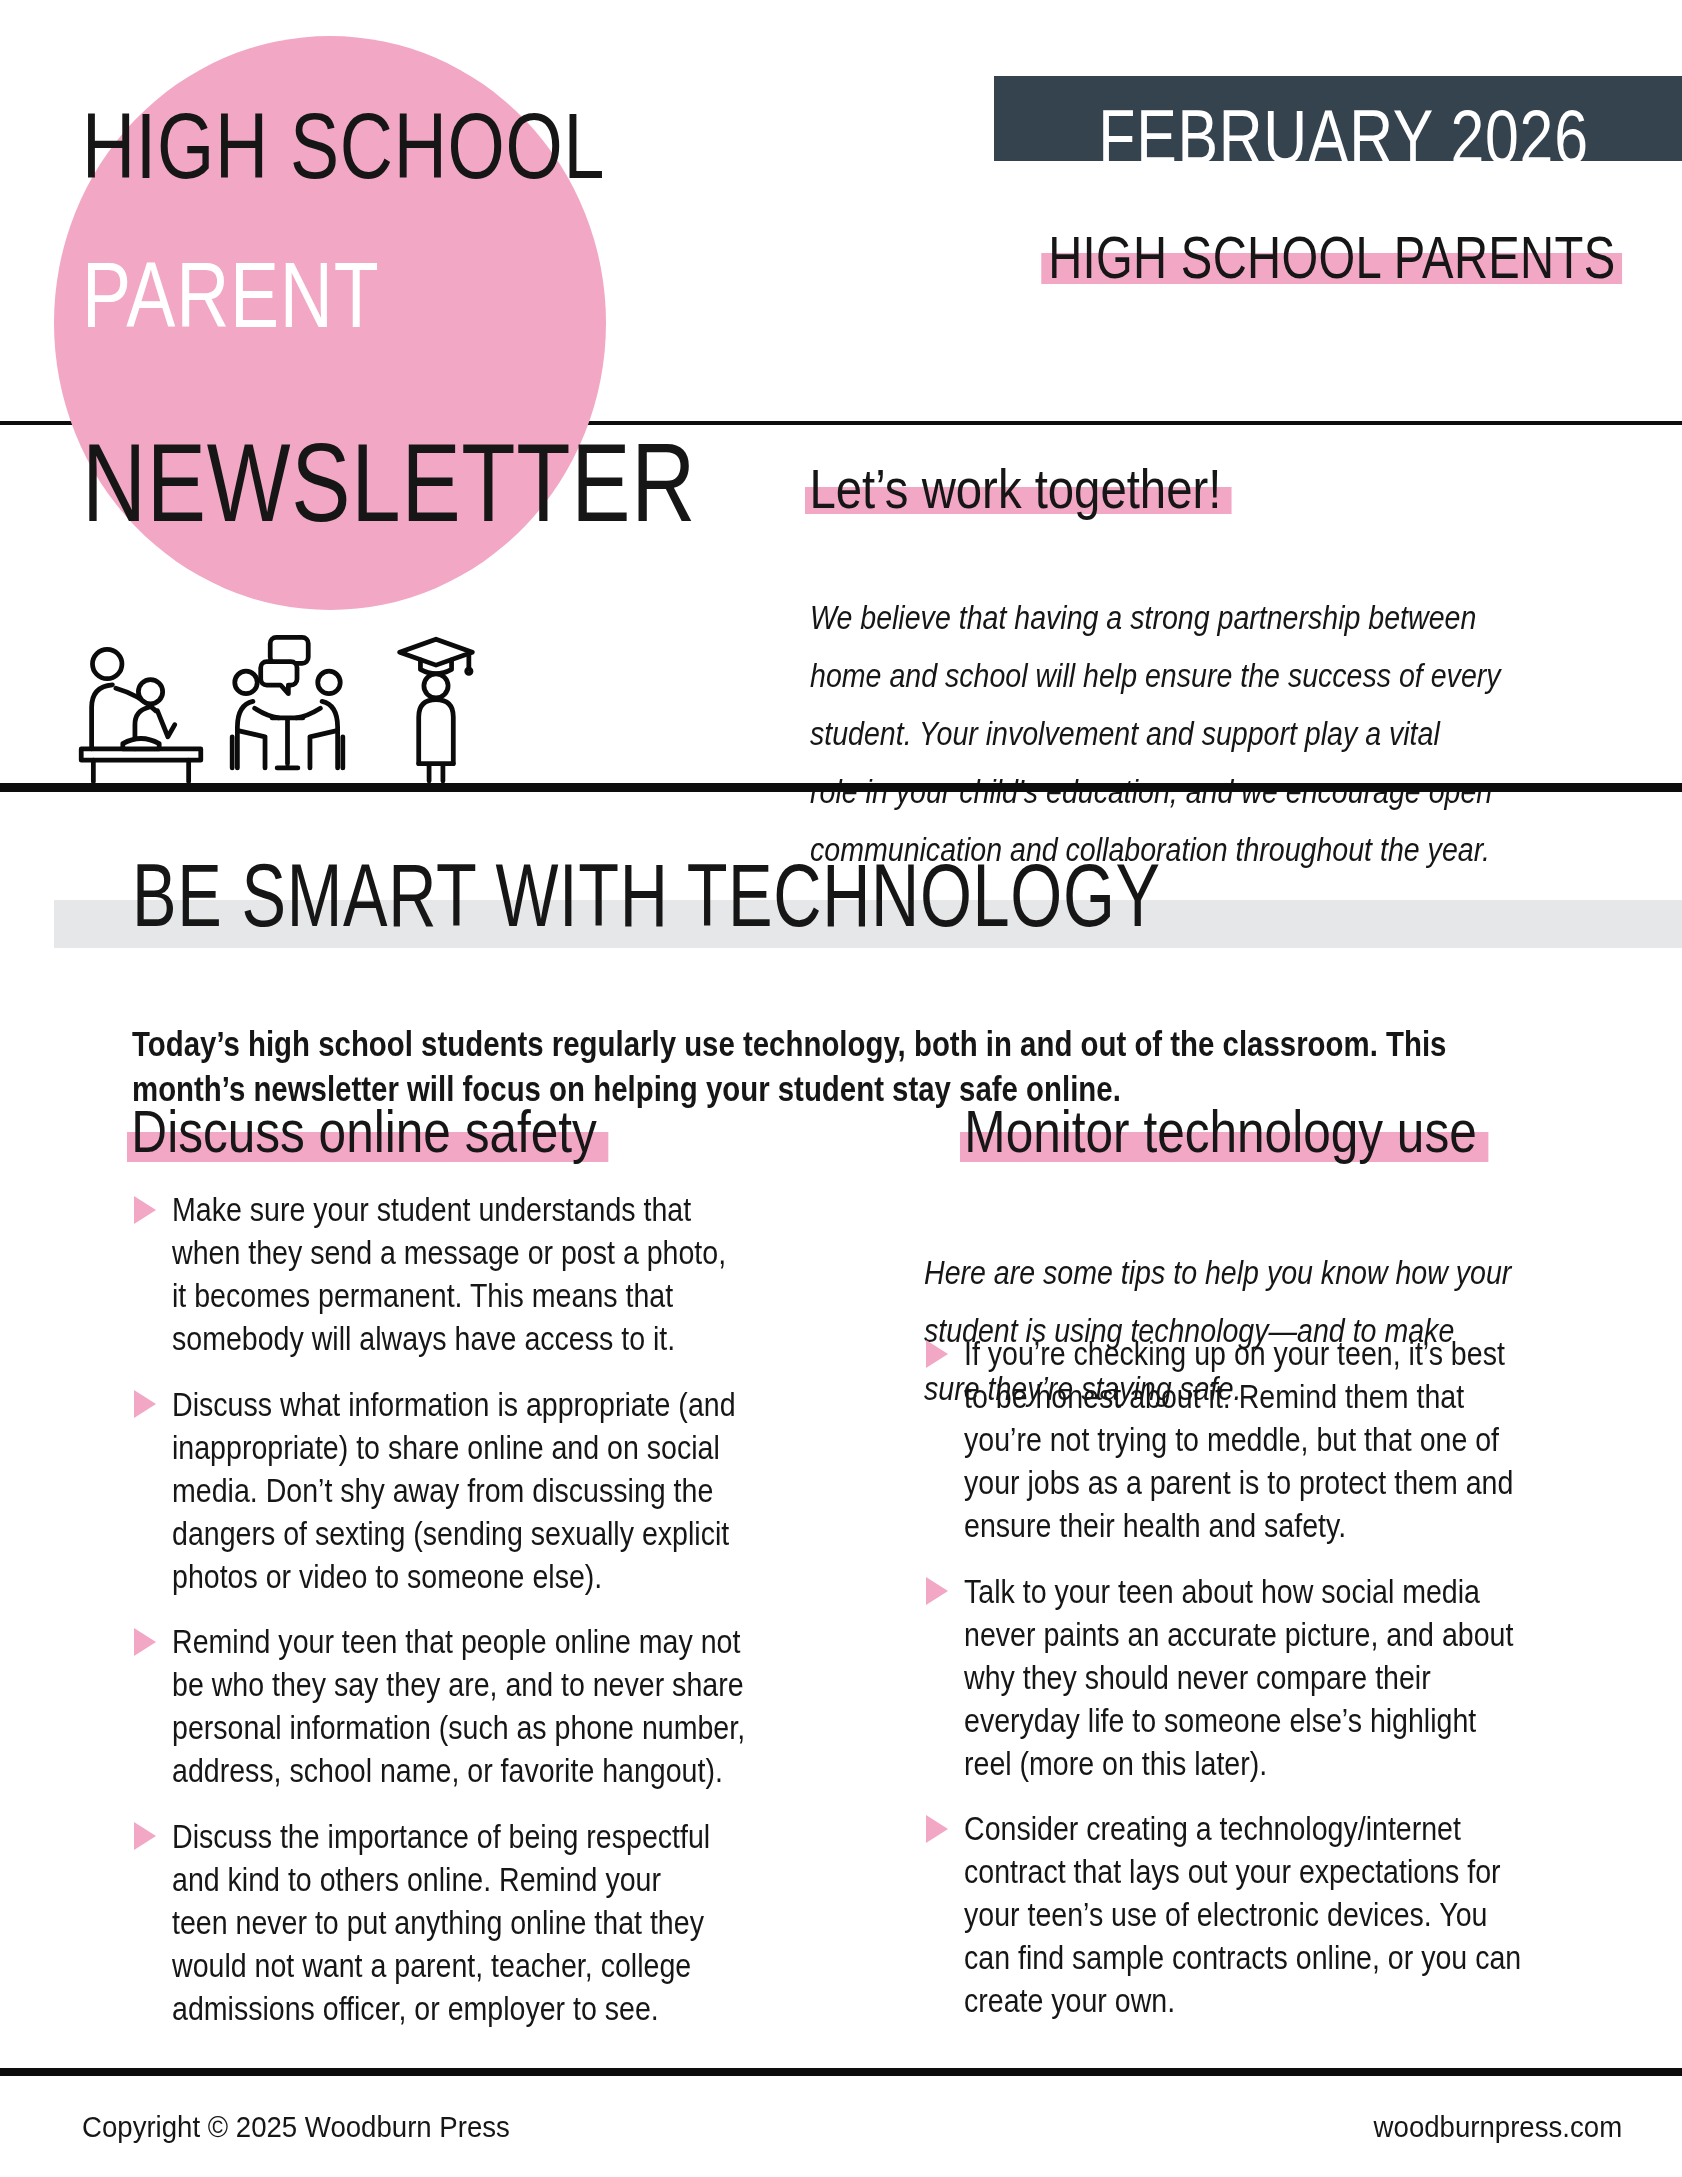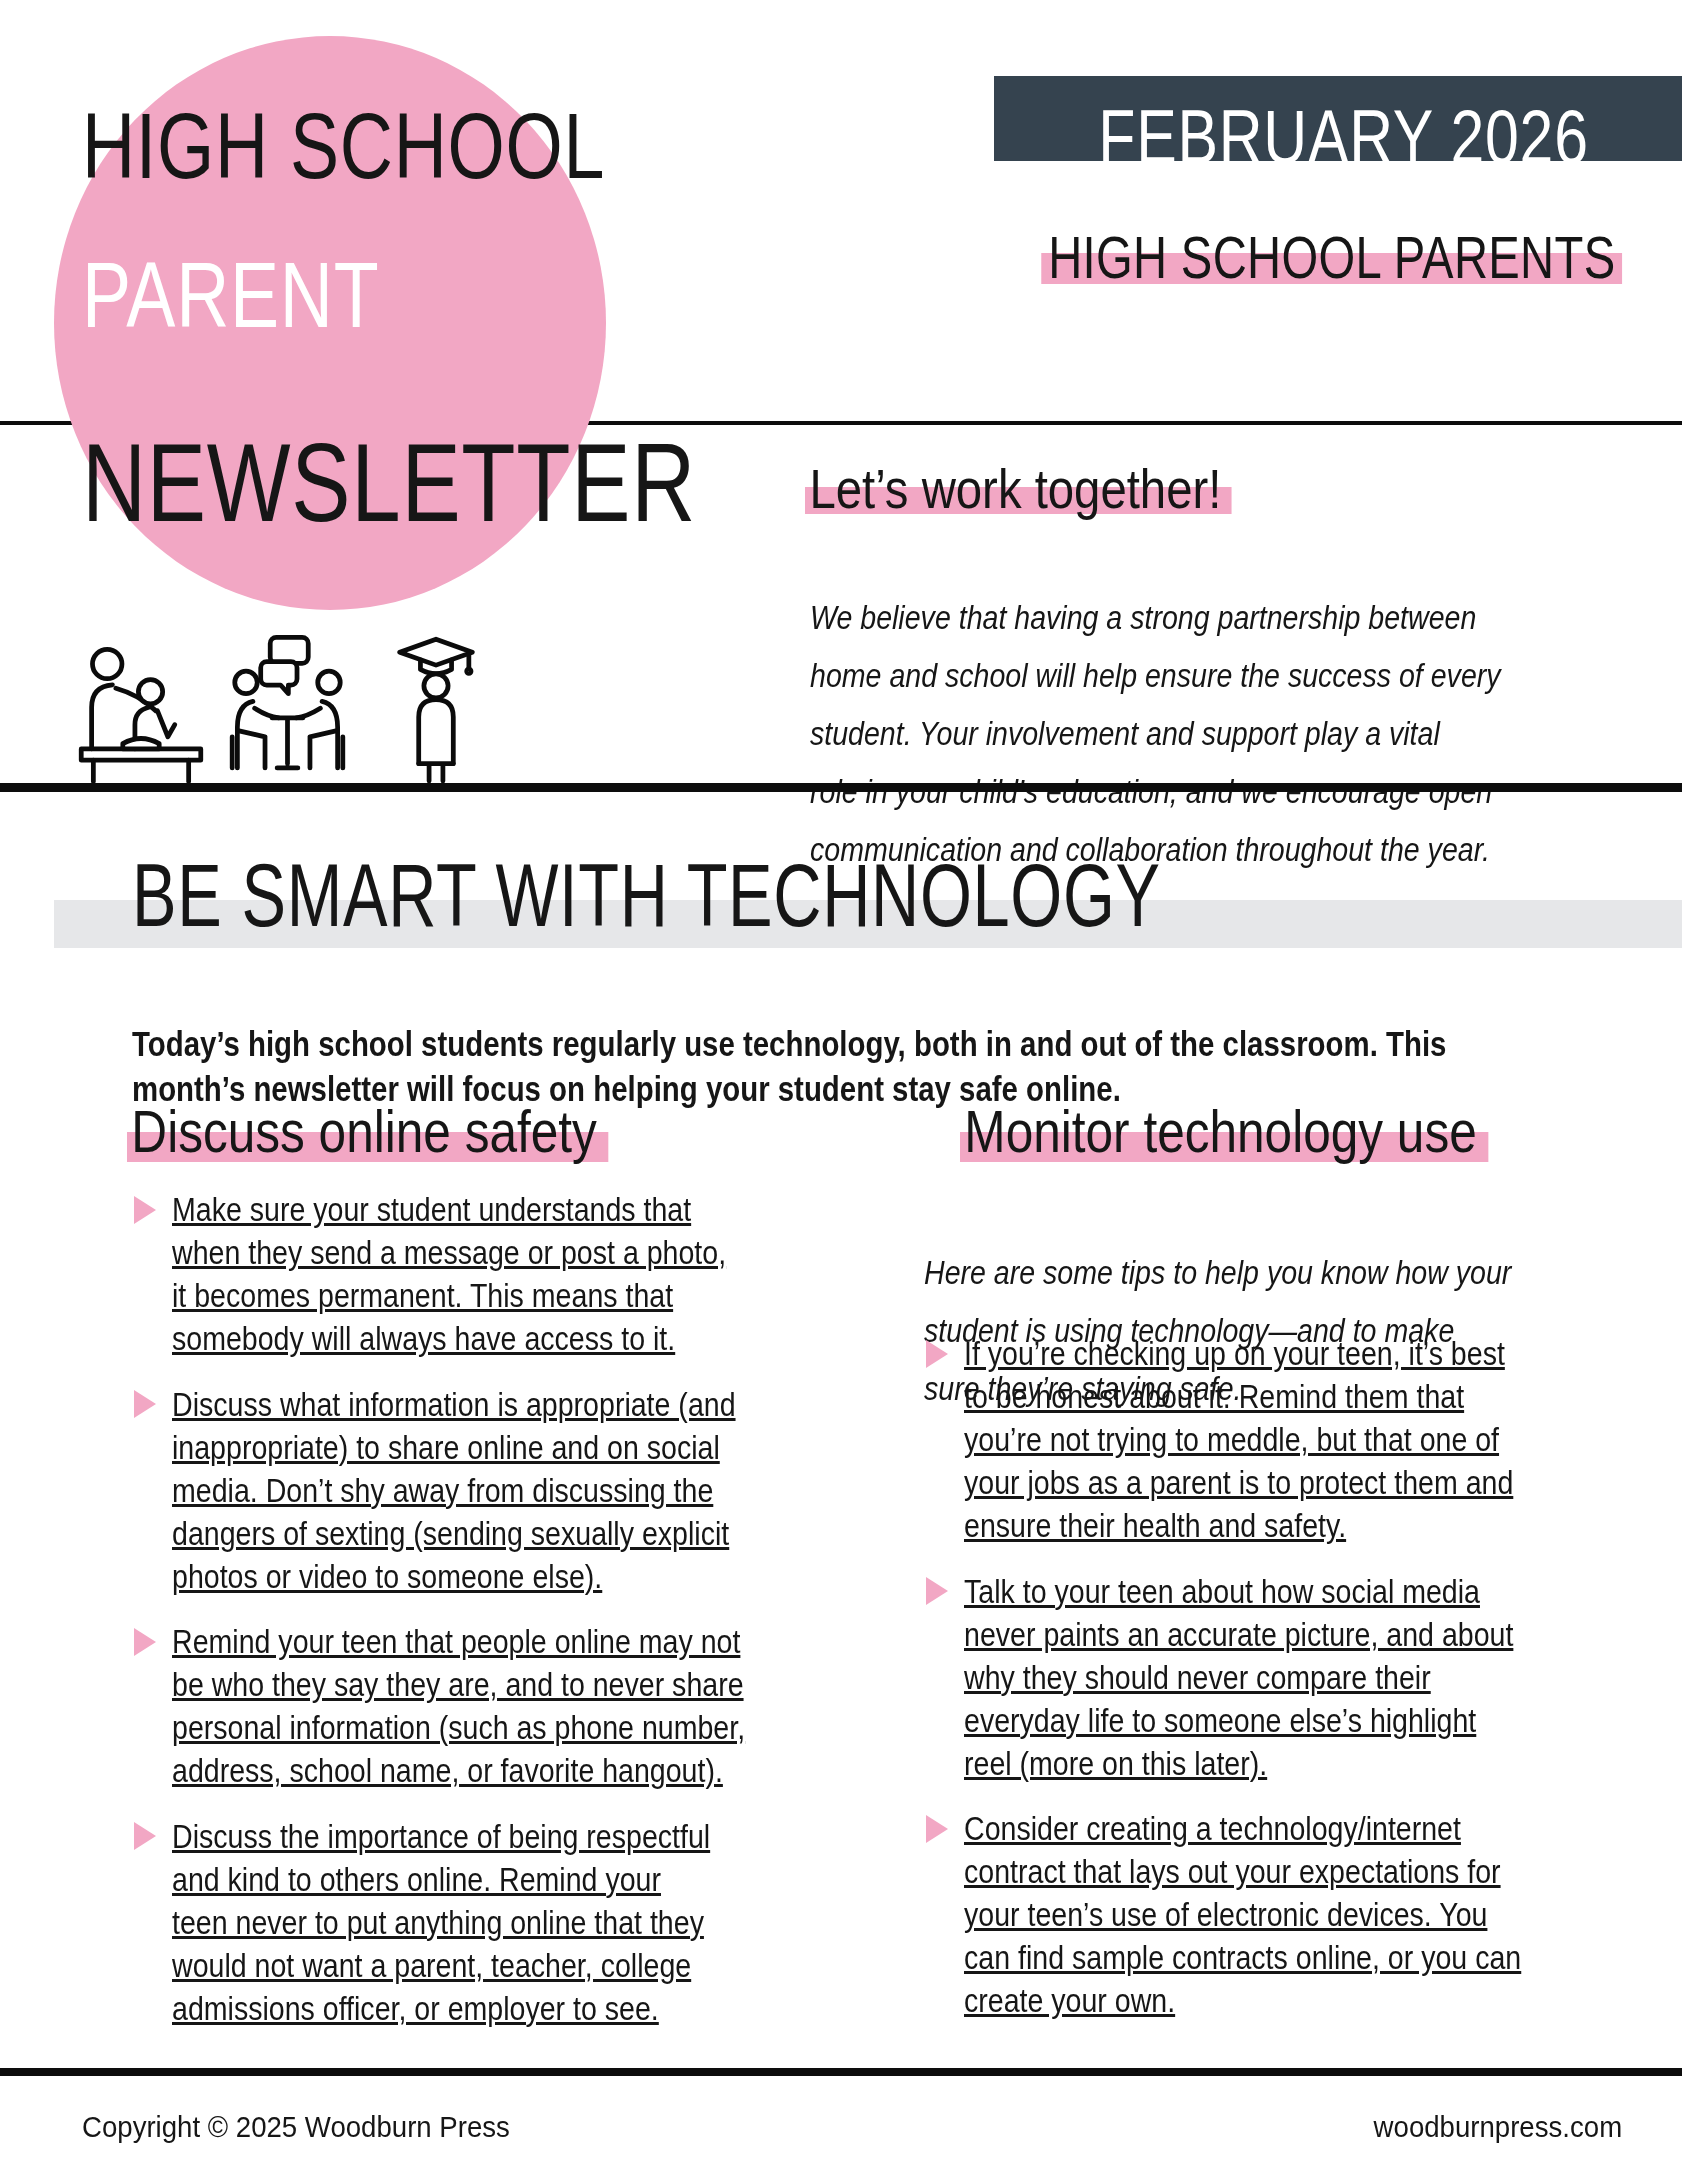--- a/index.html
+++ b/index.html
@@ -53,21 +53,21 @@
   .col-h{position:absolute;top:1103px;margin:0;font-weight:400;z-index:2;}
   .col-h span{display:inline-block;font-size:59px;line-height:1;white-space:nowrap;padding:0 14px 0 5.2px;
       transform:scaleX(0.84);transform-origin:0 0;
       background:linear-gradient(to bottom,transparent 50%,var(--pink) 50%);}
   .col-h.left{left:127px;}
   .col-h.right{left:960px;}
   .col-intro{position:absolute;left:924px;top:1185px;width:761px;z-index:2;}
   .bullets{position:absolute;margin:0;padding:0;list-style:none;z-index:2;}
   .bullets.left{left:132px;top:1188px;width:692px;}
   .bullets.right{left:924px;top:1332px;width:761px;}
-  .bullets li{position:relative;padding-left:40px;margin:0 0 22.5px 0;text-decoration:underline;}
+  .bullets li{position:relative;padding-left:40px;margin:0 0 22.5px 0;}
   .bullets li:last-child{margin-bottom:0;}
   .bullets li::before{content:"";position:absolute;left:1.7px;top:7.8px;width:0;height:0;
       border-left:22.5px solid var(--pink);border-top:14px solid transparent;border-bottom:14px solid transparent;}
   .btxt{display:block;font-size:34px;line-height:43px;white-space:pre-line;
       transform:scaleX(0.84);transform-origin:0 0;width:865px;}
   
   .footer-left{position:absolute;left:82px;top:2112px;font-size:30px;line-height:1;z-index:2;
       transform:scaleX(0.92);transform-origin:0 0;white-space:nowrap;}
   .footer-right{position:absolute;right:79px;top:2112px;font-size:30px;line-height:1;z-index:2;
       transform:scaleX(0.92);transform-origin:100% 0;white-space:nowrap;}

